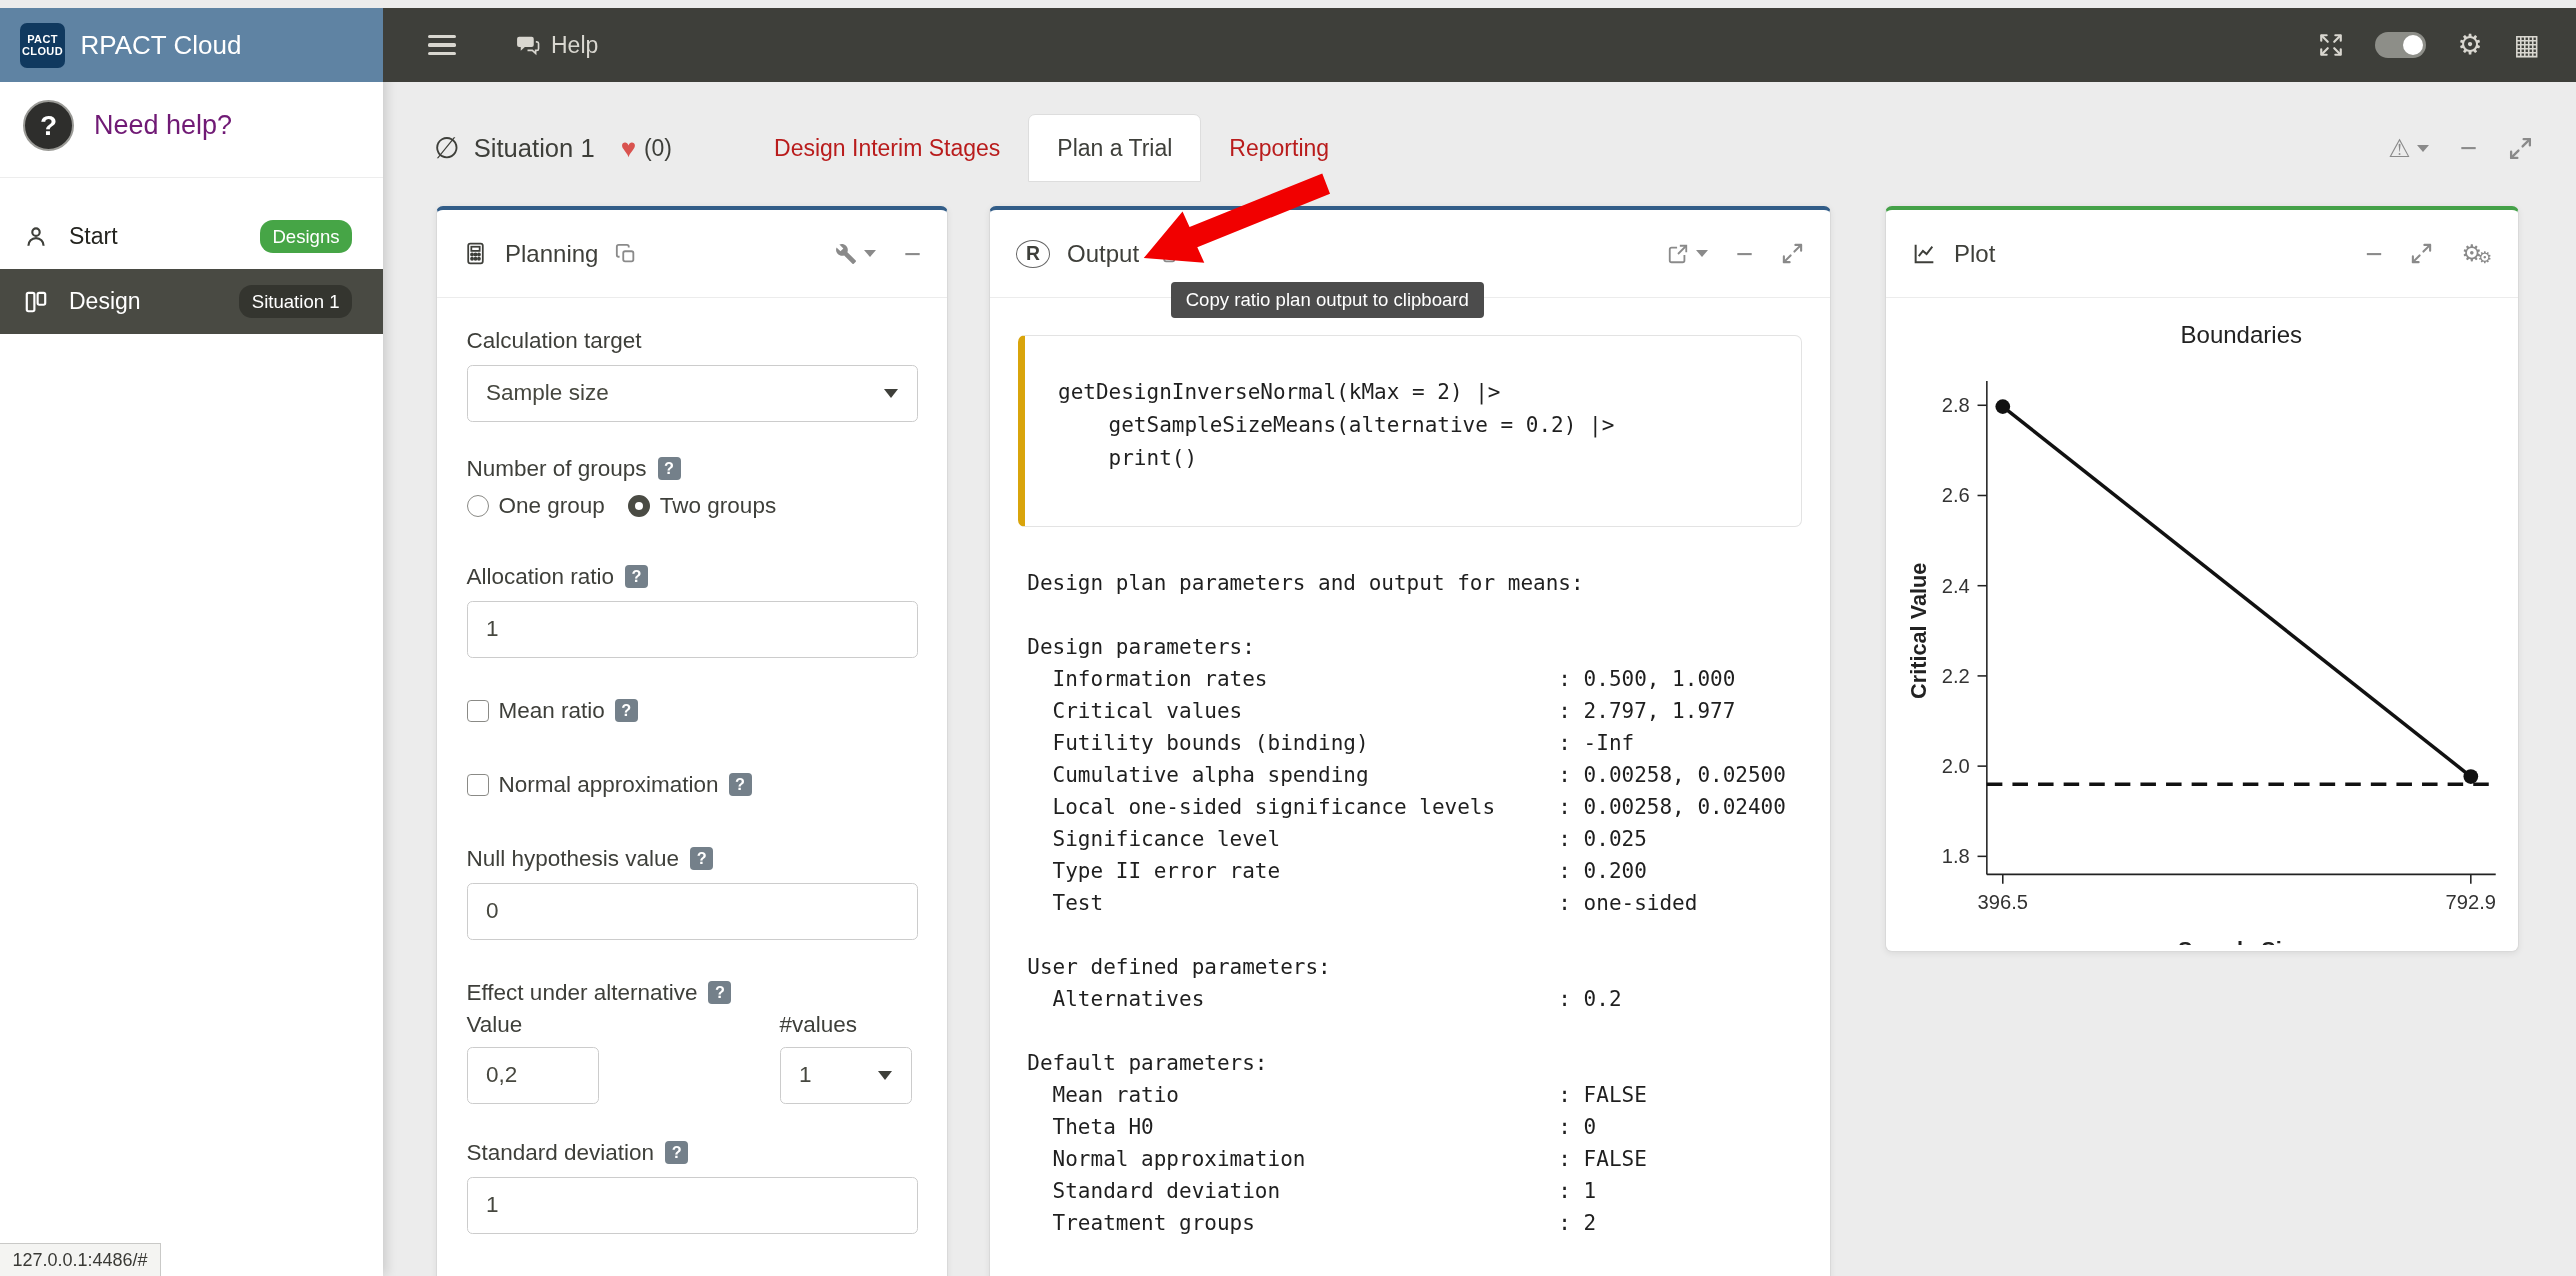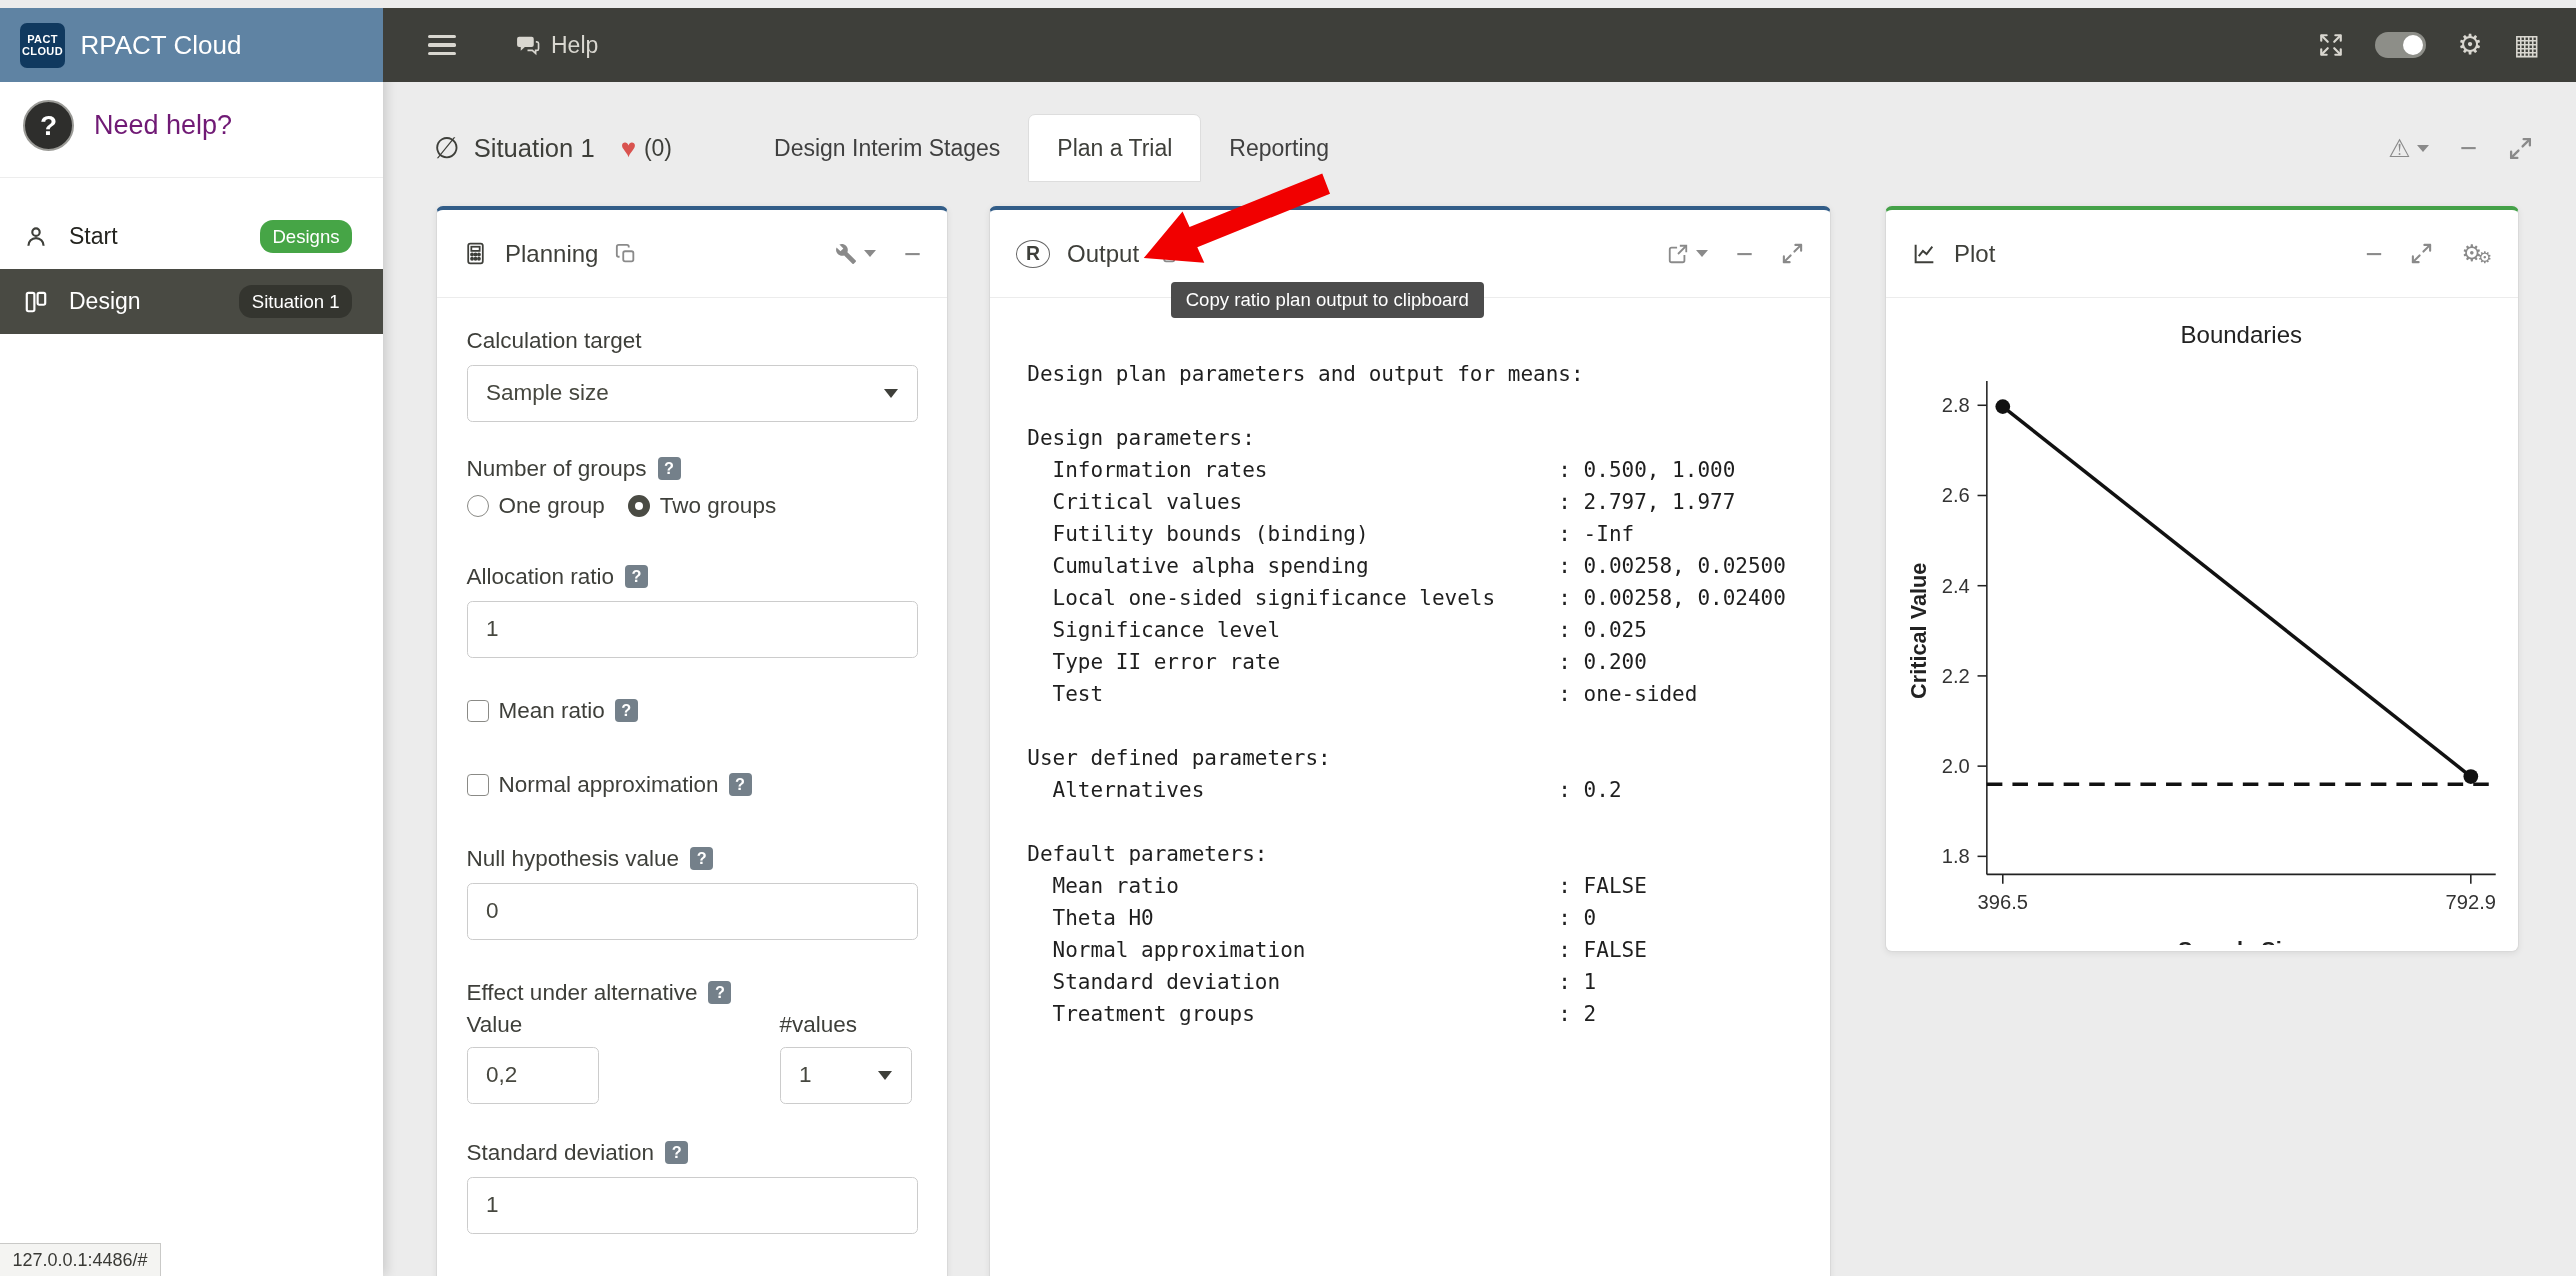--- a/index.html
+++ b/index.html
@@ -43,21 +43,21 @@
 
   
   .main { position: absolute; left: 383px; top: 74px; right: 0; bottom: 0; }
   .content-header { position: absolute; top: 37px; left: 51px; right: 43px; height: 74px;
     display: flex; align-items: center; }
   .situation { display: flex; align-items: center; gap: 14px; font-size: 25.6px; color: #3e3f3a; }
   .noselect-glyph { font-size: 29.5px; color: #3e3f3a; }
   .fav { display: flex; align-items: center; gap: 7.8px; margin-left: 26px; font-size: 23px; color: #3e3f3a; }
   .heart { color: #d9534f; font-size: 26px; }
   .tabs { display: flex; margin-left: 74px; height: 68px; }
-  .tab { padding: 0 28px; display: flex; align-items: center; font-size: 23px; color: #404040; cursor: pointer; }
+  .tab { padding: 0 28px; display: flex; align-items: center; font-size: 23px; color: #b91c1c; cursor: pointer; }
   .tab.active { background: #fff; color: #3e3f3a; border: 0.8px solid #ddd; border-radius: 7px 7px 0 0; }
   .header-right { margin-left: auto; display: flex; align-items: center; gap: 31px; color: #8a8a8a; }
   .warn-group { display: flex; align-items: center; gap: 6.2px; font-size: 25px; color: #8a8a8a; cursor: pointer; }
   .minus-btn { font-size: 29.5px; color: #8a8a8a; cursor: pointer; line-height: 1; }
   .svgicon { display: inline-flex; color: #8a8a8a; cursor: pointer; }
   .svgicon svg { display: block; }
 
   
   .panel { position: absolute; background: #fff; border: 0.8px solid #d9d9d9; border-radius: 7px;
     box-shadow: 0 1.6px 6.2px rgba(0,0,0,.07); overflow: hidden; }
@@ -369,20 +369,23 @@
           <svg width="23" height="23" viewBox="0 0 24 24" fill="none" stroke="currentColor" stroke-width="2.2" stroke-linecap="round" stroke-linejoin="round">
               <polyline points="15 3 21 3 21 9"></polyline>
               <polyline points="9 21 3 21 3 15"></polyline>
               <line x1="21" y1="3" x2="14" y2="10"></line>
               <line x1="3" y1="21" x2="10" y2="14"></line>
             </svg>
         </span>
       </span>
     </div>
     <div class="obody">
+      <pre class="codeblock">getDesignInverseNormal(kMax = 2) |&gt;
+    getSampleSizeMeans(alternative = 0.2) |&gt;
+    print()</pre>
       <pre class="outpre" id="output-pre">Design plan parameters and output for means:
 
 Design parameters:
   Information rates                       : 0.500, 1.000
   Critical values                         : 2.797, 1.977
   Futility bounds (binding)               : -Inf
   Cumulative alpha spending               : 0.00258, 0.02500
   Local one-sided significance levels     : 0.00258, 0.02400
   Significance level                      : 0.025
   Type II error rate                      : 0.200

